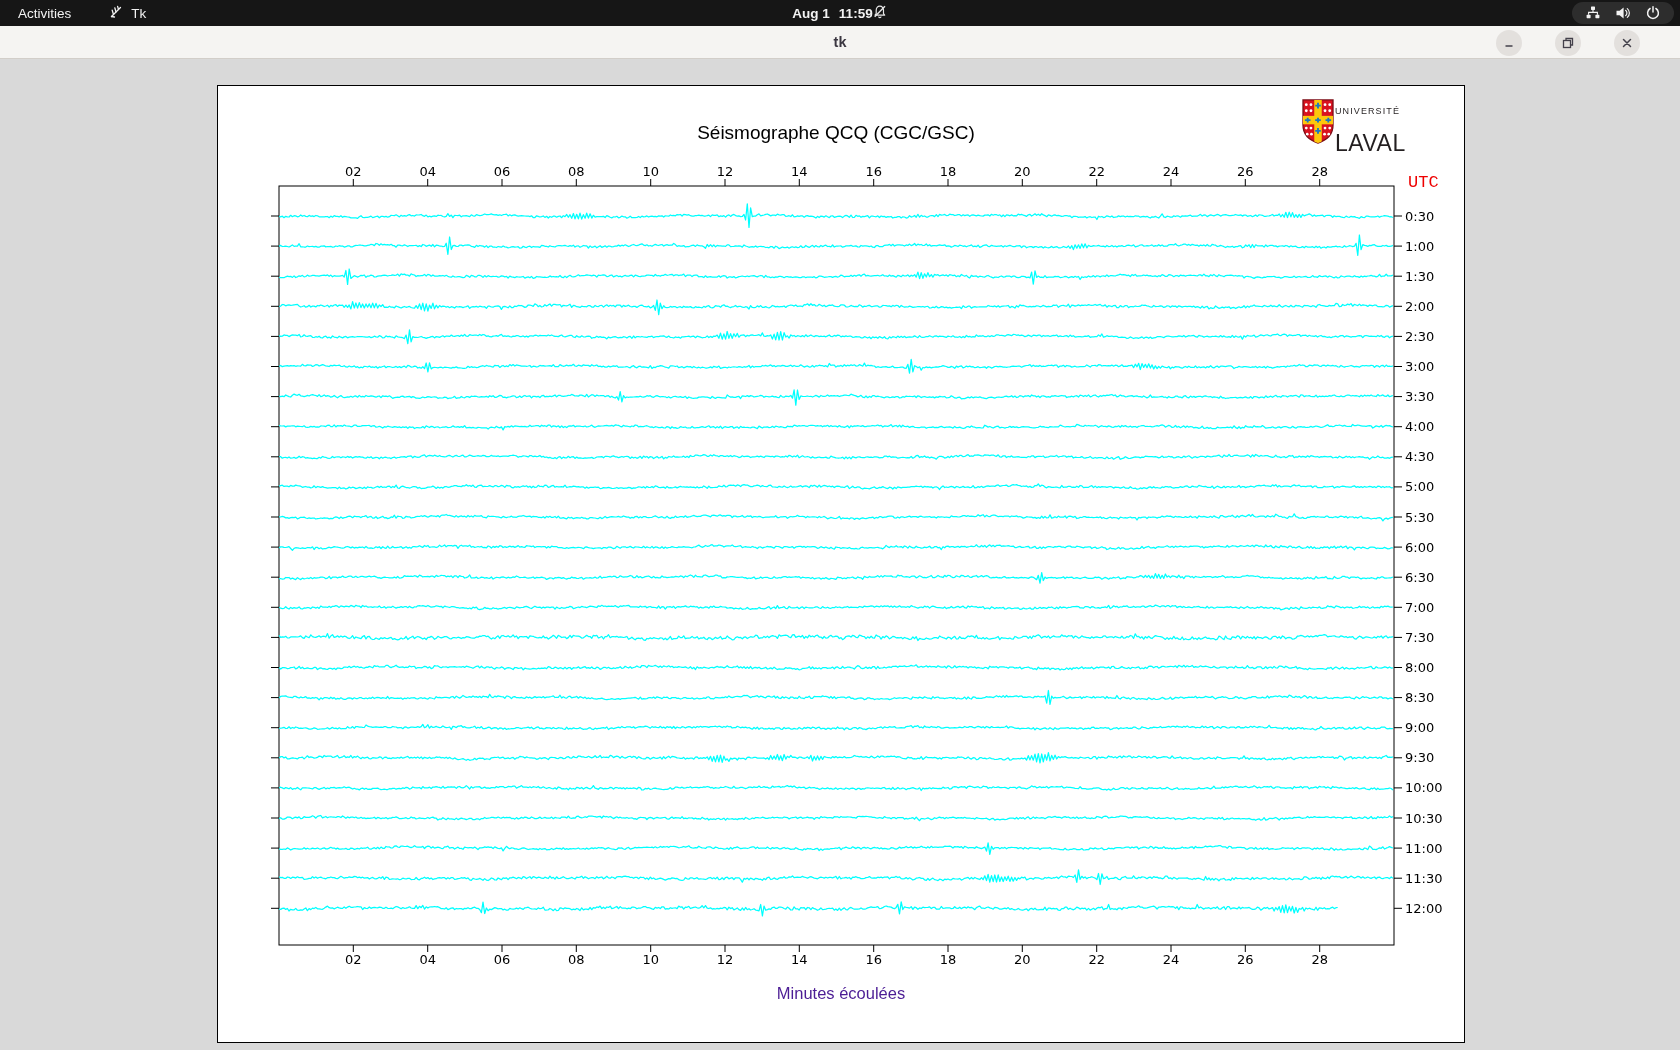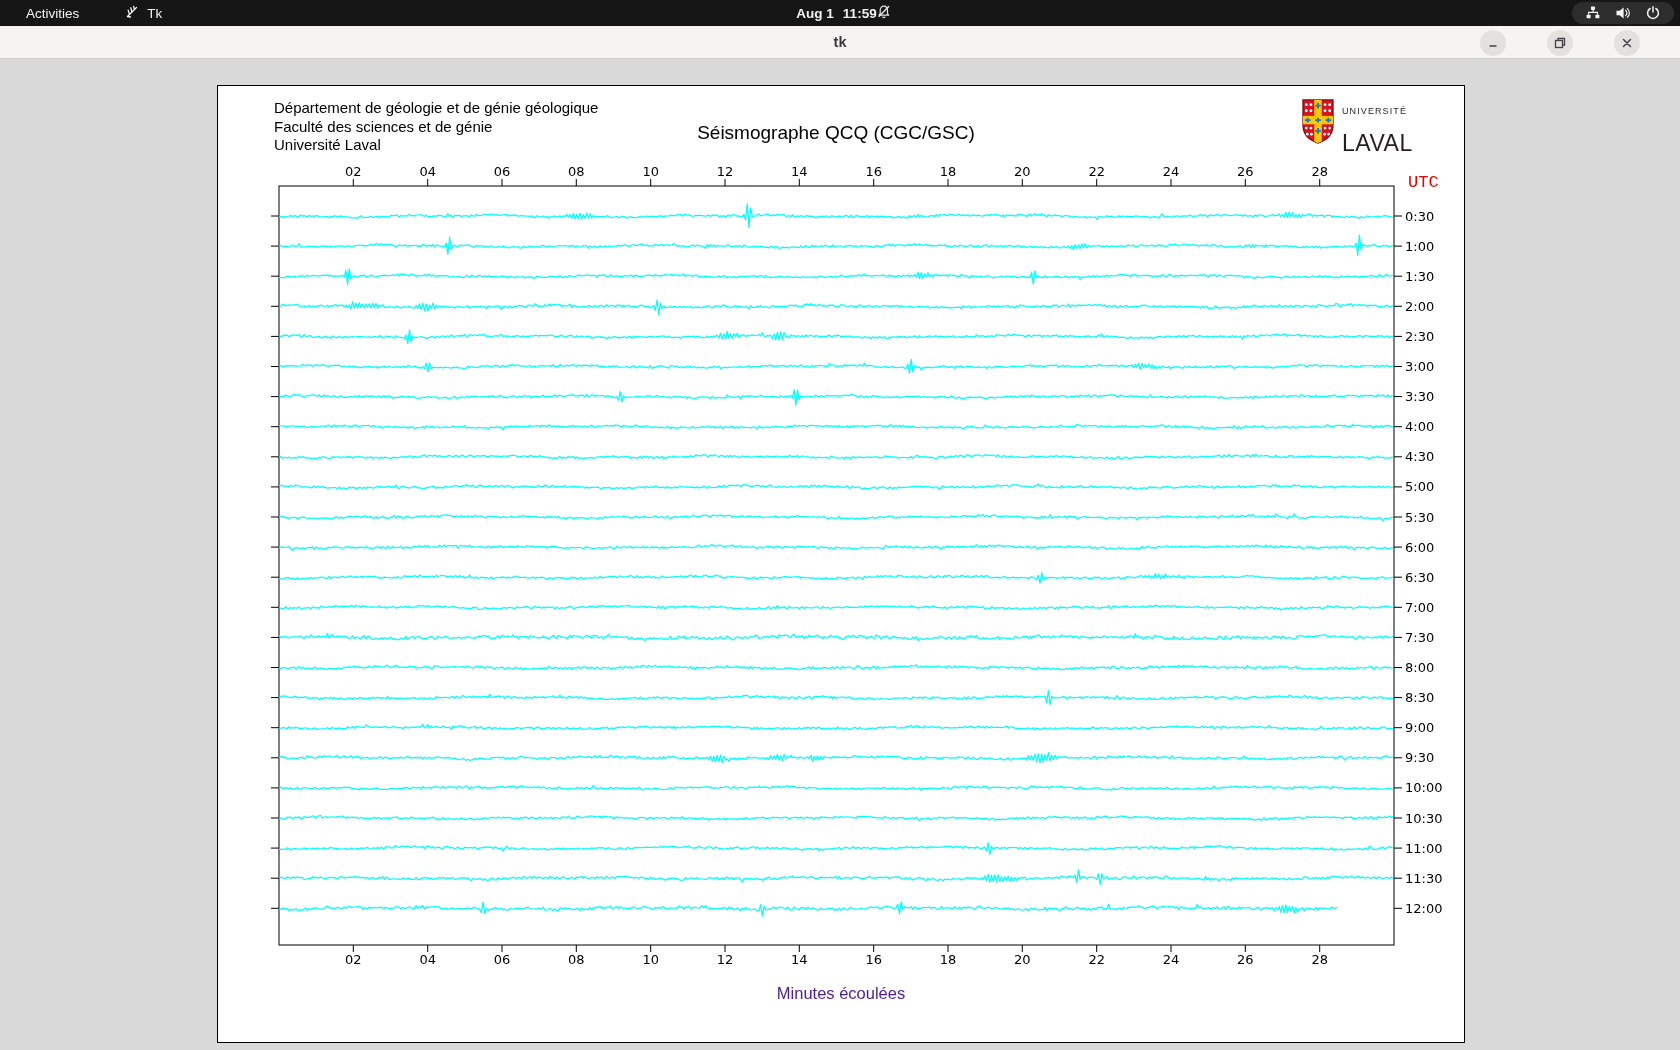--- a/index.html
+++ b/index.html
@@ -1,18 +1,18 @@
 <!DOCTYPE html>
 <html><head>
 <meta charset="utf-8">
 <style>
   html,body{margin:0;padding:0;background:#4a4a4a;}
   .screen{position:relative;width:1680px;height:1050px;overflow:hidden;background:#d9d9d9;
           font-family:"Liberation Sans",sans-serif;-webkit-font-smoothing:antialiased;}
-  button{background:none;border:none;color:inherit;font:inherit;padding:0;cursor:default;margin-left:8px;}
+  button{background:none;border:none;color:inherit;font:inherit;padding:0;cursor:default;}
 
   
   .topbar{position:absolute;top:0;left:0;width:100%;height:26px;background:#161616;color:#f2f2f2;
           font-size:13.5px;display:flex;align-items:center;}
   .tb-left{display:flex;align-items:center;gap:38px;padding-left:18px;}
   .tb-app{display:flex;align-items:center;gap:8px;}
   .tb-center{position:absolute;left:50%;transform:translateX(-50%);display:flex;align-items:center;}
   .tb-clock{display:flex;align-items:center;gap:9px;font-weight:600;}
   .tb-right{position:absolute;right:6px;top:2px;}
   .tb-pill{display:flex;align-items:center;gap:14px;background:rgba(255,255,255,.10);
@@ -28,21 +28,21 @@
   .wbtn{width:26px;height:26px;border-radius:50%;background:#e3e0dd;display:flex;
         align-items:center;justify-content:center;}
 
   
   .winbody{position:absolute;top:59px;left:0;width:1680px;height:991px;background:#d9d9d9;}
   .canvas{position:absolute;left:217px;top:26px;width:1246px;height:956px;background:#ffffff;
           border:1px solid #000;box-sizing:content-box;}
   .hdr{position:absolute;left:56px;top:13px;font-size:15px;line-height:18.5px;color:#000;}
   .ctitle{position:absolute;left:618px;top:36px;transform:translateX(-50%);font-size:19px;
           color:#000;white-space:nowrap;}
-  .logo{position:absolute;left:1083px;top:13px;display:flex;align-items:flex-start;gap:7px;}
+  .logo{position:absolute;left:1083px;top:13px;display:flex;align-items:flex-start;}
   .logotext .l1{font-size:9px;letter-spacing:1.1px;color:#231f20;margin-top:7px;}
   .logotext .l2{font-size:23px;letter-spacing:.5px;color:#231f20;margin-top:16px;line-height:1;}
   .utc{position:absolute;left:1190px;top:87px;font-size:17px;color:#ee0000;font-family:Liberation Mono, monospace;}
   #plot-svg{position:absolute;left:0;top:0;}
   .xlabel{position:absolute;left:623px;top:898px;transform:translateX(-50%);font-size:16.5px;color:#4c1d95;}
 </style>
 </head>
 <body>
 
 <div class="screen">
@@ -120,25 +120,20 @@
         <svg width="16" height="16" viewBox="0 0 16 16" stroke="#43404a" stroke-width="1.5" stroke-linecap="round">
           <path d="M4.5,4.5 L11.5,11.5 M11.5,4.5 L4.5,11.5"></path>
         </svg>
       </button>
     </div>
   </div>
 
   <div class="winbody">
     <div class="canvas">
 
-      <div class="hdr">
-        <div>Département de géologie et de génie géologique</div>
-        <div>Faculté des sciences et de génie</div>
-        <div>Université Laval</div>
-      </div>
 
       <div class="ctitle">Séismographe QCQ (CGC/GSC)</div>
 
       <div class="logo">
         <span>
           <svg width="34" height="45" viewBox="0 0 36 48">
             <defs>
                 <clipPath id="shclip">
                   <path d="M2,1 H34 V28 C34,38 27,44 18,47 C9,44 2,38 2,28 Z"></path>
                 </clipPath>

